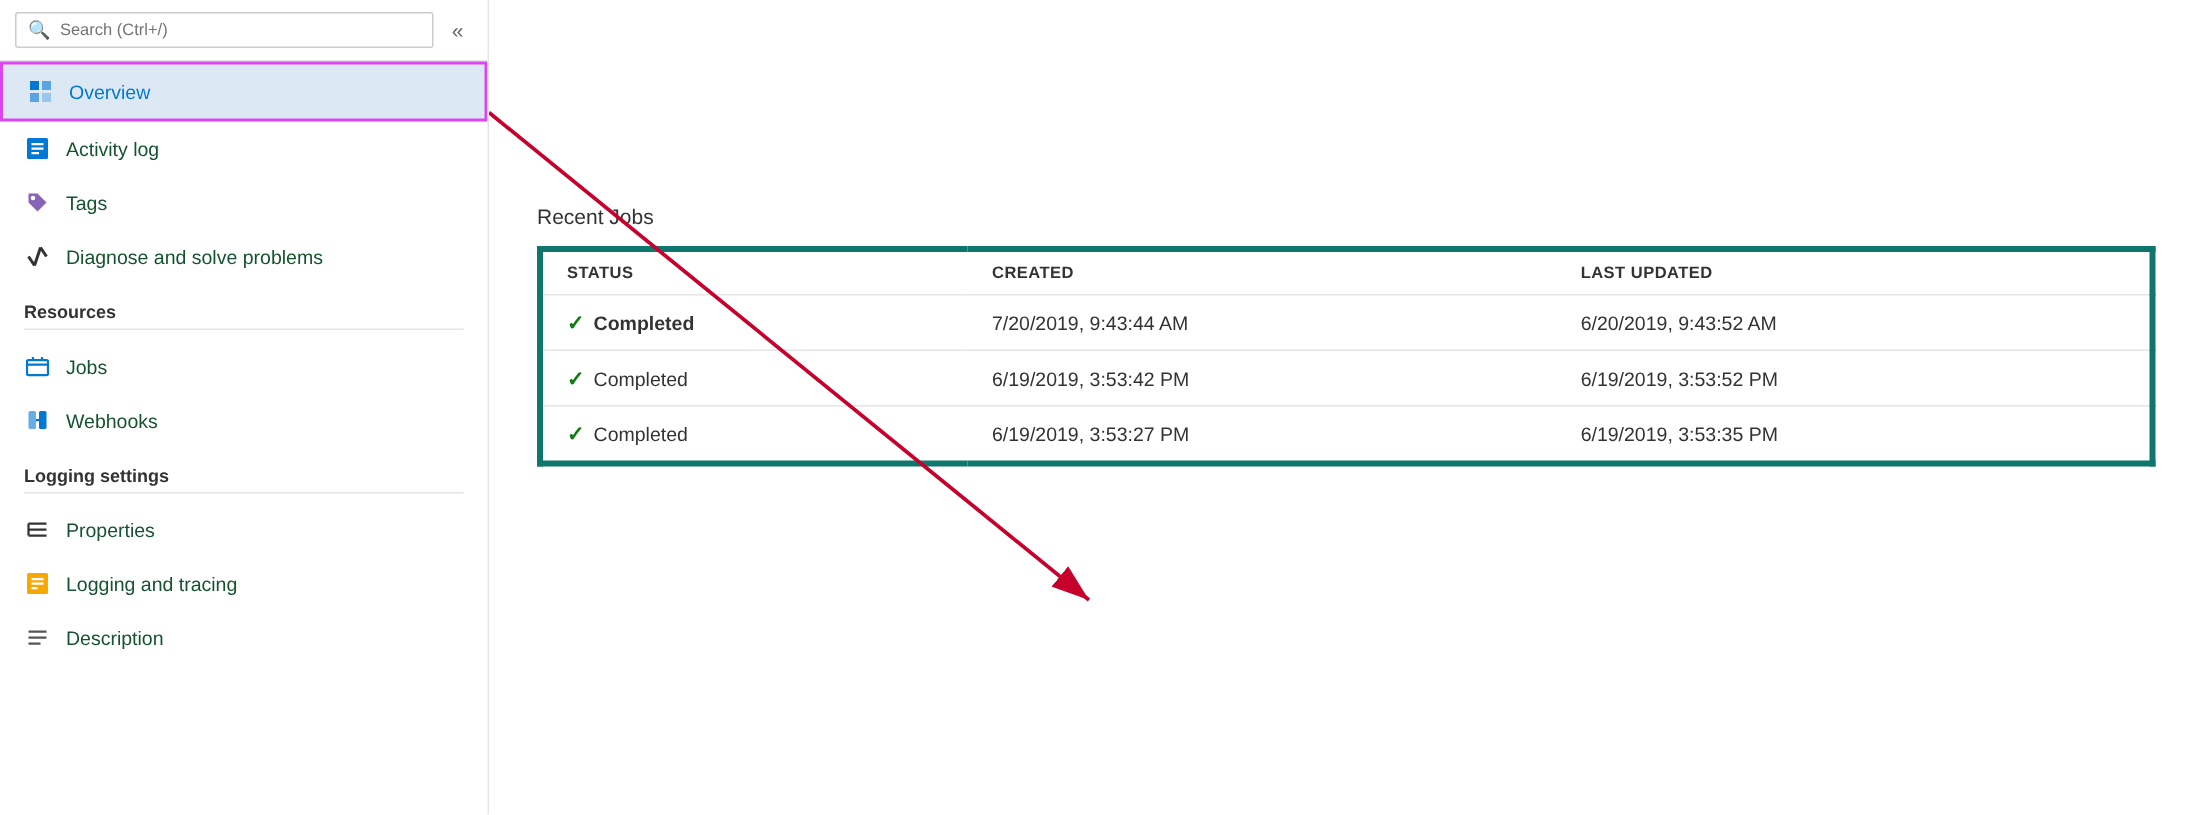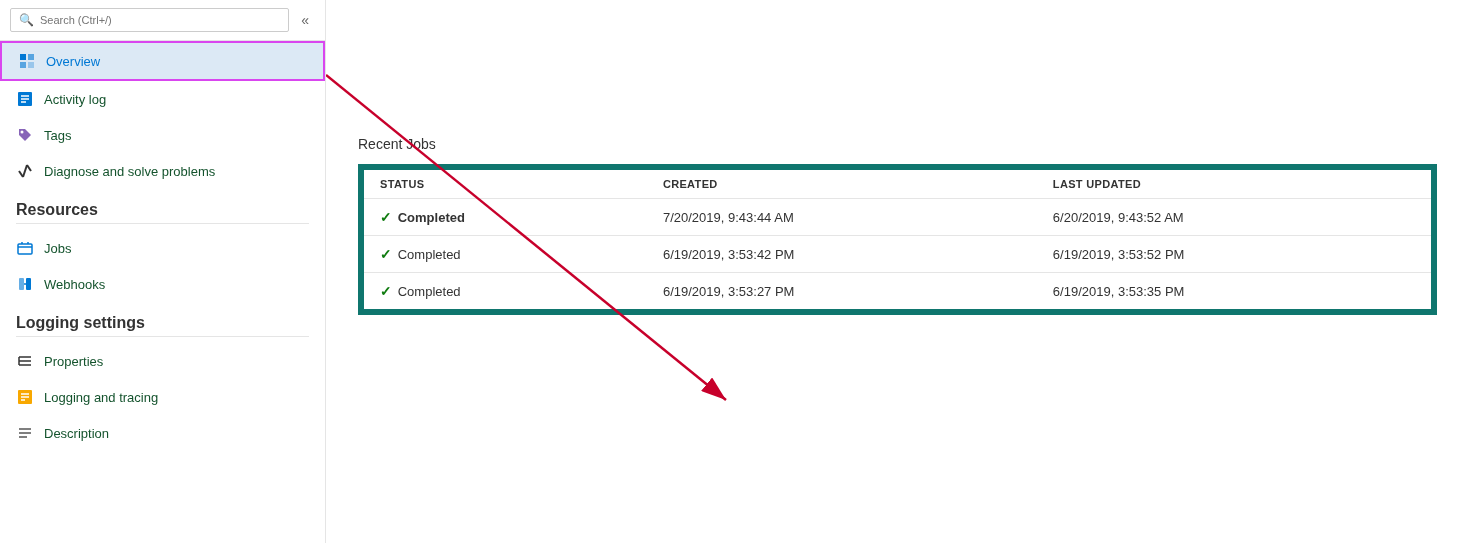--- a/index.html
+++ b/index.html
@@ -81,21 +81,21 @@
       width: 18px;
       height: 18px;
       display: flex;
       align-items: center;
       justify-content: center;
       flex-shrink: 0;
     }
 
     .section-label {
       padding: 12px 16px 4px 16px;
-      font-size: 16px;
+      font-size: 12px;
       font-weight: 600;
       color: #333;
     }
 
     .section-divider {
       height: 1px;
       background: #e5e5e5;
       margin: 0 16px 6px 16px;
     }
 
@@ -112,21 +112,21 @@
       font-size: 14px;
       font-weight: 400;
       color: #333;
       margin-bottom: 12px;
       margin-top: 112px;
     }
 
     .jobs-table {
       width: 100%;
       border-collapse: collapse;
-      border: 6px solid #0f766e;
+      border: 4px solid #0f766e;
     }
 
     .jobs-table thead tr {
       border-bottom: 1px solid #ccc;
     }
 
     .jobs-table th {
       text-align: left;
       padding: 8px 16px;
       font-size: 11px;

